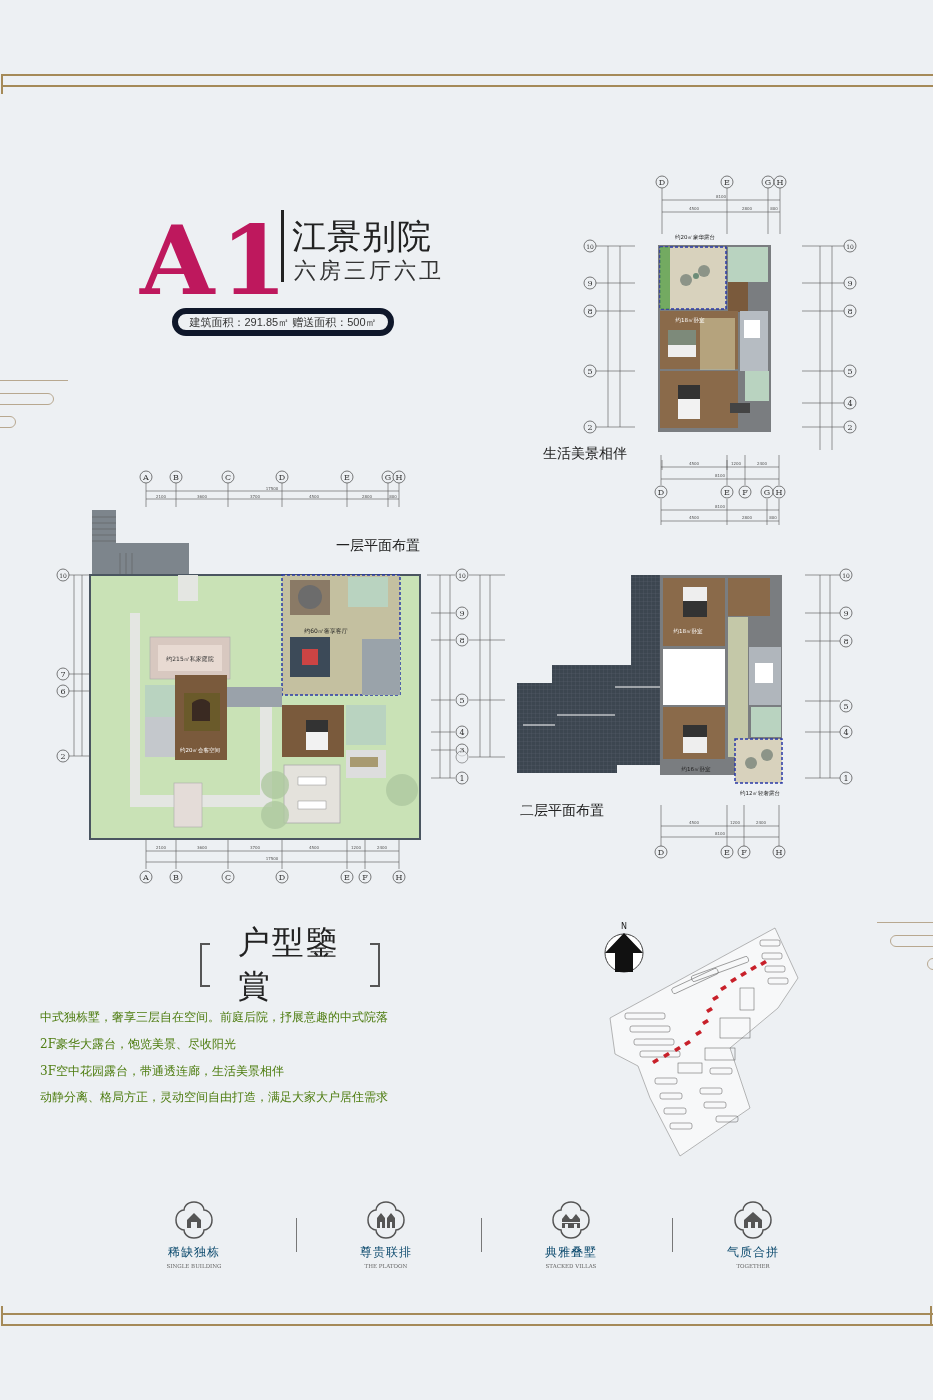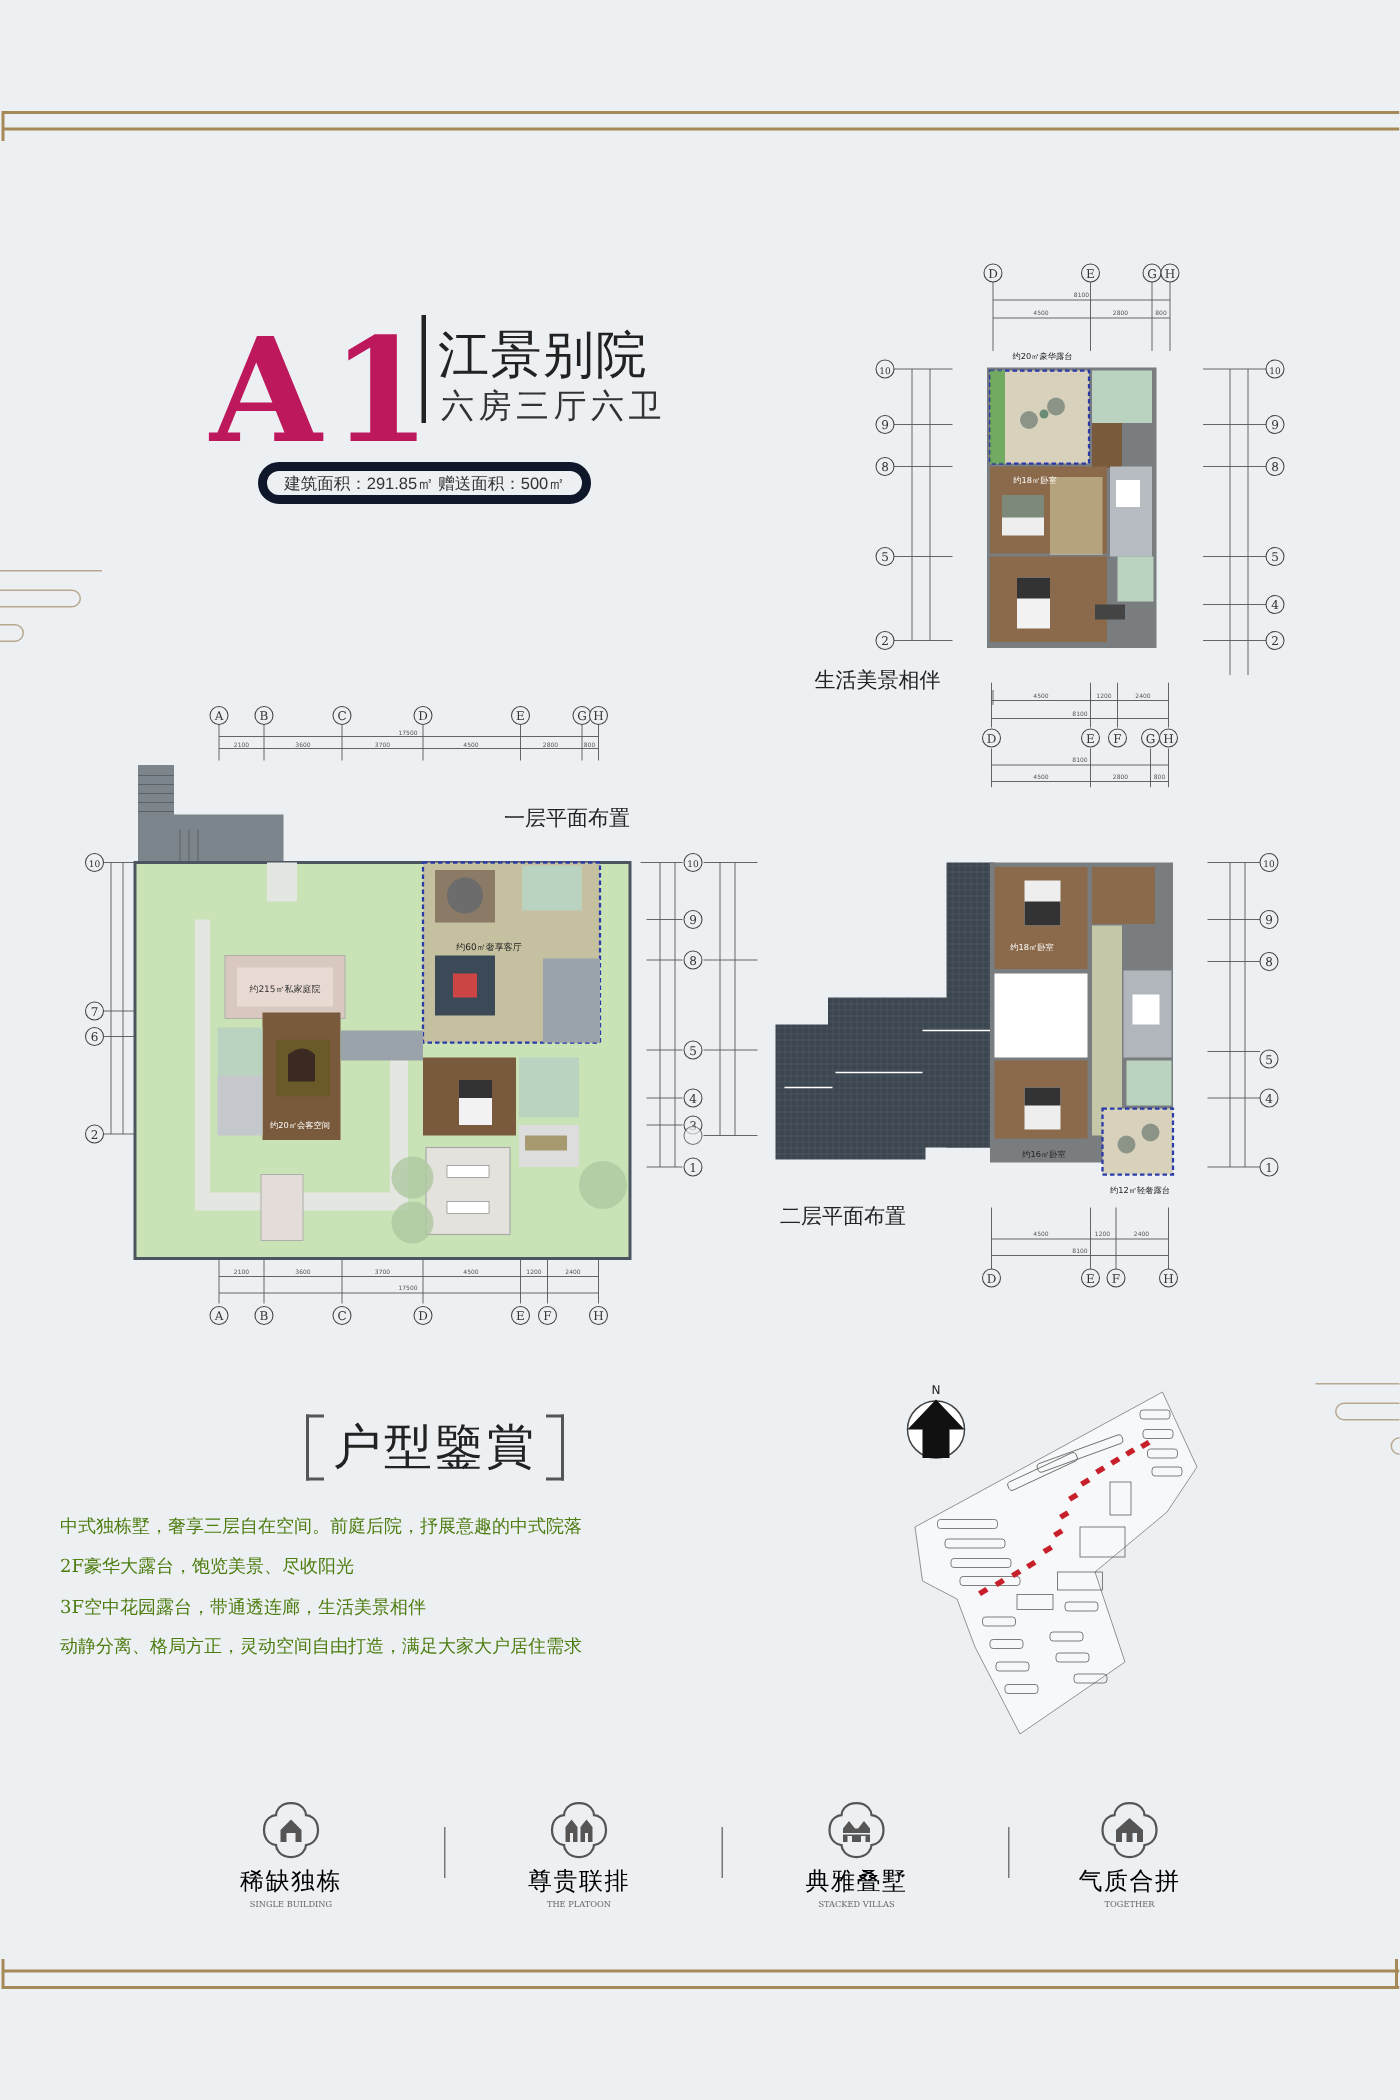--- a/index.html
+++ b/index.html
@@ -10,31 +10,31 @@
   .vline { position: absolute; width: 0; border-left: 2px solid #a58a58; }
 
   .title-a1 { left: 140px; top: 213px; font-family: "DejaVu Serif", serif; font-weight: bold; font-size: 96px; letter-spacing: 6px; line-height: 1; color: #be185d; }
   .title-bar { left: 281px; top: 210px; width: 3px; height: 72px; background: #222; }
   .title-name { left: 292px; top: 214px; font-size: 34px; letter-spacing: 1px; color: #222; font-family: "DejaVu Serif", serif; }
   .title-sub { left: 294px; top: 256px; font-size: 22px; letter-spacing: 3px; color: #333; font-family: Liberation Serif, serif; }
   .area-pill { left: 172px; top: 308px; width: 222px; height: 28px; border: 6px solid #0f172a; border-radius: 14px; font-family: Liberation Sans, sans-serif; font-size: 11px; color: #333; display: flex; align-items: center; justify-content: center; }
 
   .plan-label { font-family: "DejaVu Sans", sans-serif; font-size: 14px; color: #222; }
 
-  .section-heading { left: 200px; top: 940px; width: 180px; height: 50px; display: flex; align-items: center; justify-content: center; }
+  .section-heading { left: 200px; top: 940px; width: 180px; height: 50px; display: flex; align-items: center; justify-content: center; gap: 22px; }
   .section-heading .bracket { width: 12px; height: 44px; border: 2px solid #555; }
   .section-heading .bracket.l { border-right: none; }
   .section-heading .bracket.r { border-left: none; }
   .section-heading .txt { font-size: 32px; letter-spacing: 2px; padding: 0 6px; color: #222; font-family: "DejaVu Serif", serif; }
 
   .desc { left: 40px; top: 1004px; width: 500px; font-size: 12px; line-height: 26.8px; color: #4d7c0f; font-family: "DejaVu Serif", serif; }
 
   .feature { position: absolute; top: 1200px; width: 120px; text-align: center; }
   .feature .icon-wrap { width: 40px; height: 40px; margin: 0 auto; }
-  .feature .cn { font-size: 16px; color: #000000; letter-spacing: 1px; margin-top: 4px; font-family: Liberation Sans, sans-serif; }
+  .feature .cn { font-size: 12px; color: #0c4a6e; letter-spacing: 1px; margin-top: 4px; font-family: Liberation Sans, sans-serif; }
   .feature .en { font-size: 5.5px; color: #666; margin-top: 2px; font-family: "DejaVu Serif", serif; }
   .fsep { position: absolute; top: 1218px; width: 1px; height: 34px; background: #777; }
 </style>
 </head>
 <body>
 
 <div class="hline" style="left:2px; top:74px; width:931px;"></div>
 <div class="hline" style="left:2px; top:85px; width:931px;"></div>
 <div class="vline" style="left:1px; top:74px; height:20px;"></div>
 <div class="hline" style="left:2px; top:1313px; width:931px;"></div>

